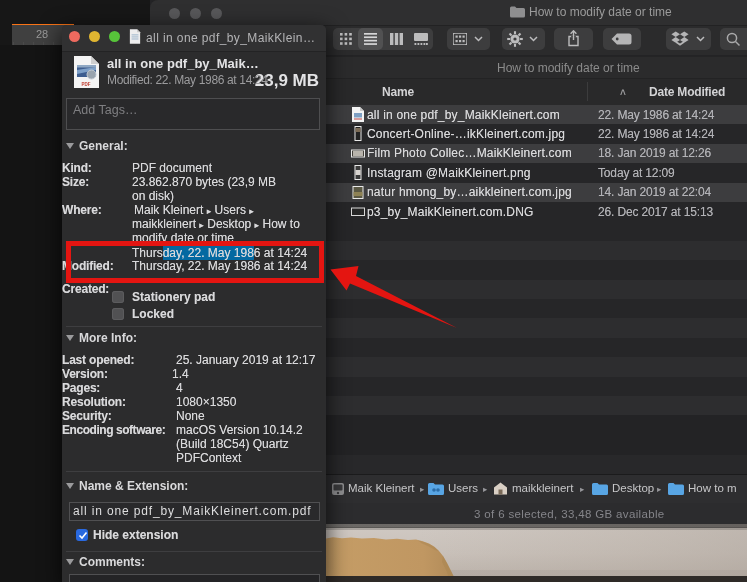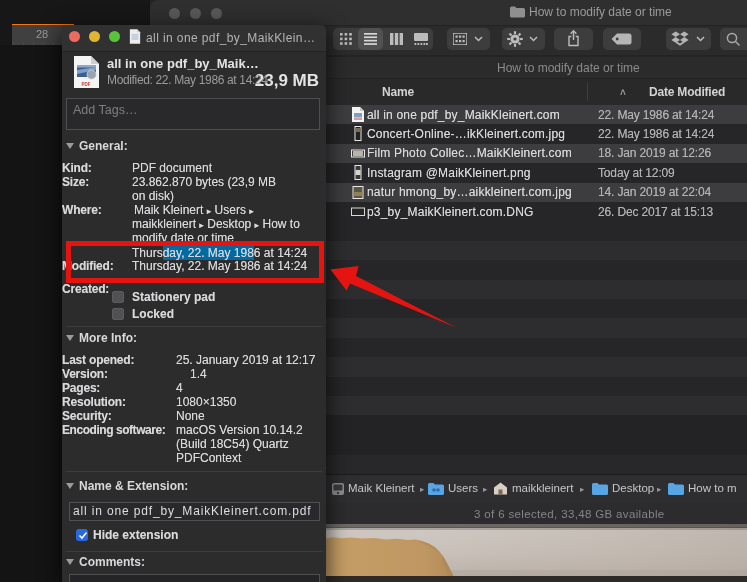--- a/index.html
+++ b/index.html
@@ -392,21 +392,21 @@
   <span class="cb" style="left:50px;top:266px;"></span>
     <span class="cblab" style="left:70px;top:265px;">Stationery pad</span>
   <span class="cb" style="left:50px;top:283px;"></span>
     <span class="cblab" style="left:70px;top:282px;">Locked</span>
   <div class="sepline" style="top:301px;"></div>
 
   <div class="sec" style="top:306px;"><span class="tri"></span>More Info:</div>
   <div class="lab" style="left:0;top:328px;width:110px;">Last opened:</div>
     <div class="val" style="left:114px;top:328px;">25. January 2019 at 12:17</div>
   <div class="lab" style="left:0;top:342px;width:110px;">Version:</div>
-    <div class="val" style="left:128px;top:342px;">1.4</div>
+    <div class="val" style="left:110px;top:342px;">1.4</div>
   <div class="lab" style="left:0;top:356px;width:110px;">Pages:</div>
     <div class="val" style="left:114px;top:356px;">4</div>
   <div class="lab" style="left:0;top:370px;width:110px;">Resolution:</div>
     <div class="val" style="left:114px;top:370px;">1080×1350</div>
   <div class="lab" style="left:0;top:384px;width:110px;">Security:</div>
     <div class="val" style="left:114px;top:384px;">None</div>
   <div class="lab" style="left:0;top:398px;width:110px;letter-spacing:-0.45px;">Encoding software:</div>
     <div class="val" style="left:114px;top:398px;">macOS Version 10.14.2</div>
   <div class="val" style="left:114px;top:412px;">(Build 18C54) Quartz</div>
   <div class="val" style="left:114px;top:426px;">PDFContext</div>

